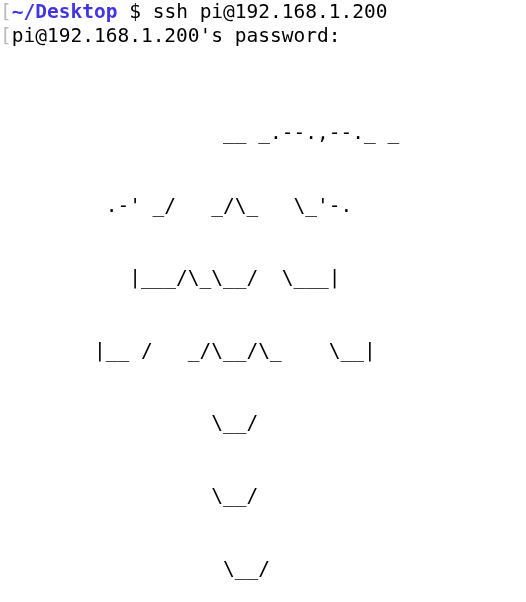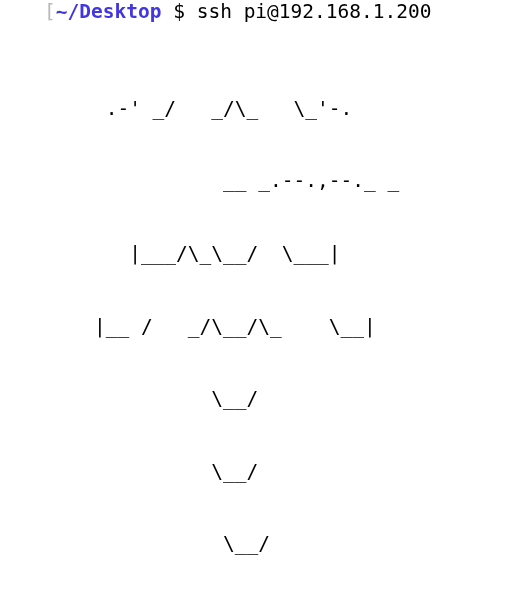--- a/index.html
+++ b/index.html
@@ -27,21 +27,20 @@
 
   .term-line {
     display: block;
     white-space: pre;
     font-family: "DejaVu Sans Mono", "Liberation Mono", monospace;
     font-size: 19.5px;
     line-height: 24.2px;
     letter-spacing: 0px;
     color: #000000;
     height: 24.2px;
-    margin-left: 44px;
   }
 
   
   .edge-bracket {
     color: #b9b9b9;
   }
 
   .path-token {
     color: #4136e0;
     font-weight: 700;
@@ -70,25 +69,26 @@
     line-height: 24.2px;
   }
 </style>
 </head>
 <body>
 
 <div id="terminal" style="background: rgb(255, 255, 255); color: rgb(0, 0, 0);">
 
   <div class="term-line"><span class="edge-bracket" style="color: rgb(185, 185, 185);">[</span><span class="path-token" style="color: rgb(65, 54, 224);">~/Desktop</span><span class="plain"> </span><span class="plain">$</span><span class="plain"> </span><span class="plain">ssh pi@192.168.1.200</span></div>
 
+  <div class="term-line"><span class="edge-bracket" style="color: rgb(185, 185, 185);">[</span><span class="plain">pi@192.168.1.200's password:</span></div>
 
   <div id="ascii-art">
 
+    <div class="art-row">                   __ _.--.,--._ _</div>
     <div class="art-row">         .-' _/   _/\_   \_'-.</div>
-    <div class="art-row">                   __ _.--.,--._ _</div>
     <div class="art-row">           |___/\_\__/  \___|</div>
     <div class="art-row">        |__ /   _/\__/\_    \__|</div>
     <div class="art-row">                  \__/</div>
     <div class="art-row">                  \__/</div>
     <div class="art-row">                   \__/</div>
     
     
     
     
     

